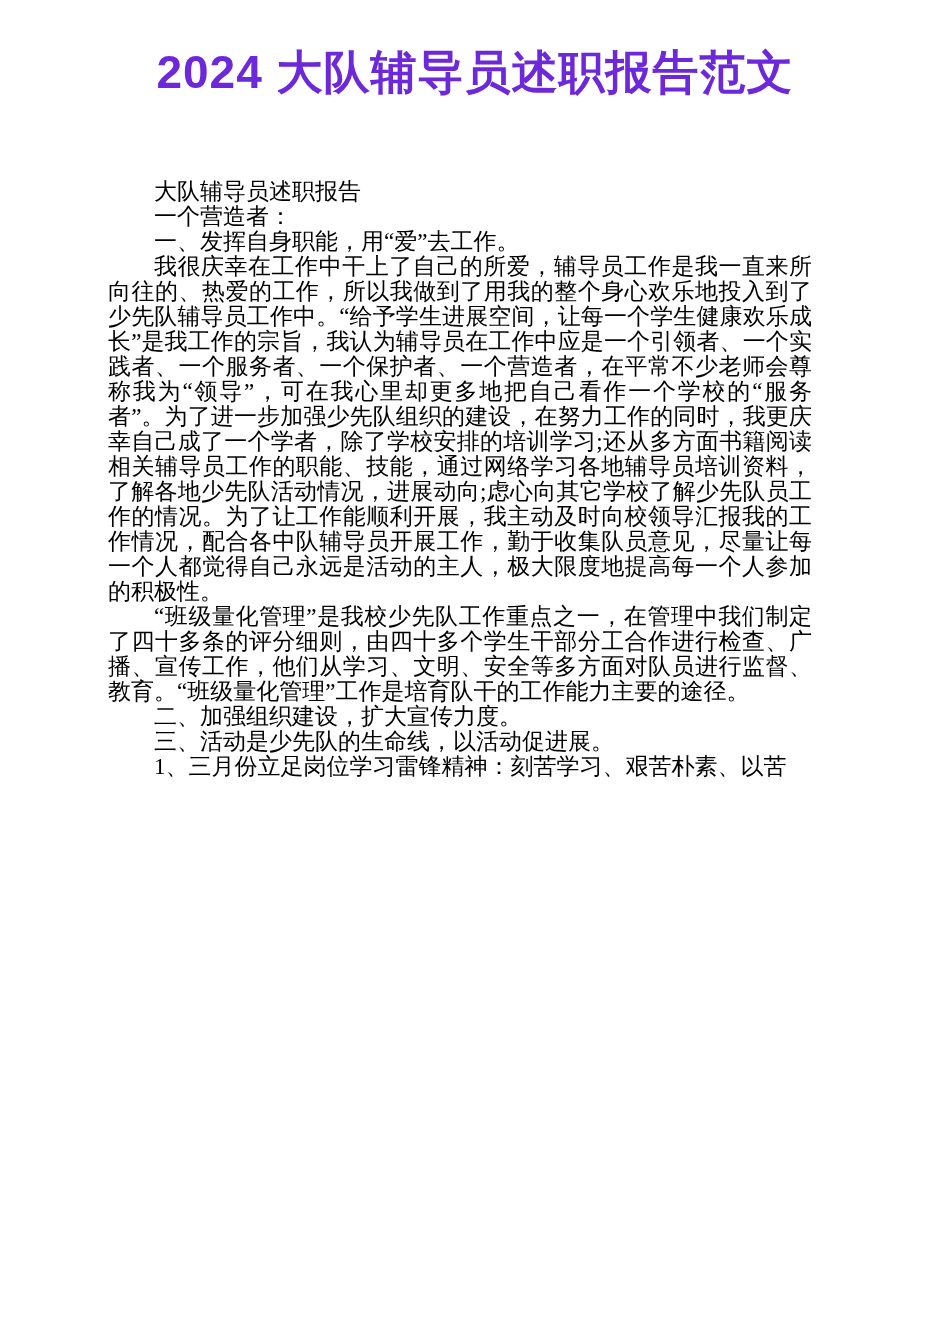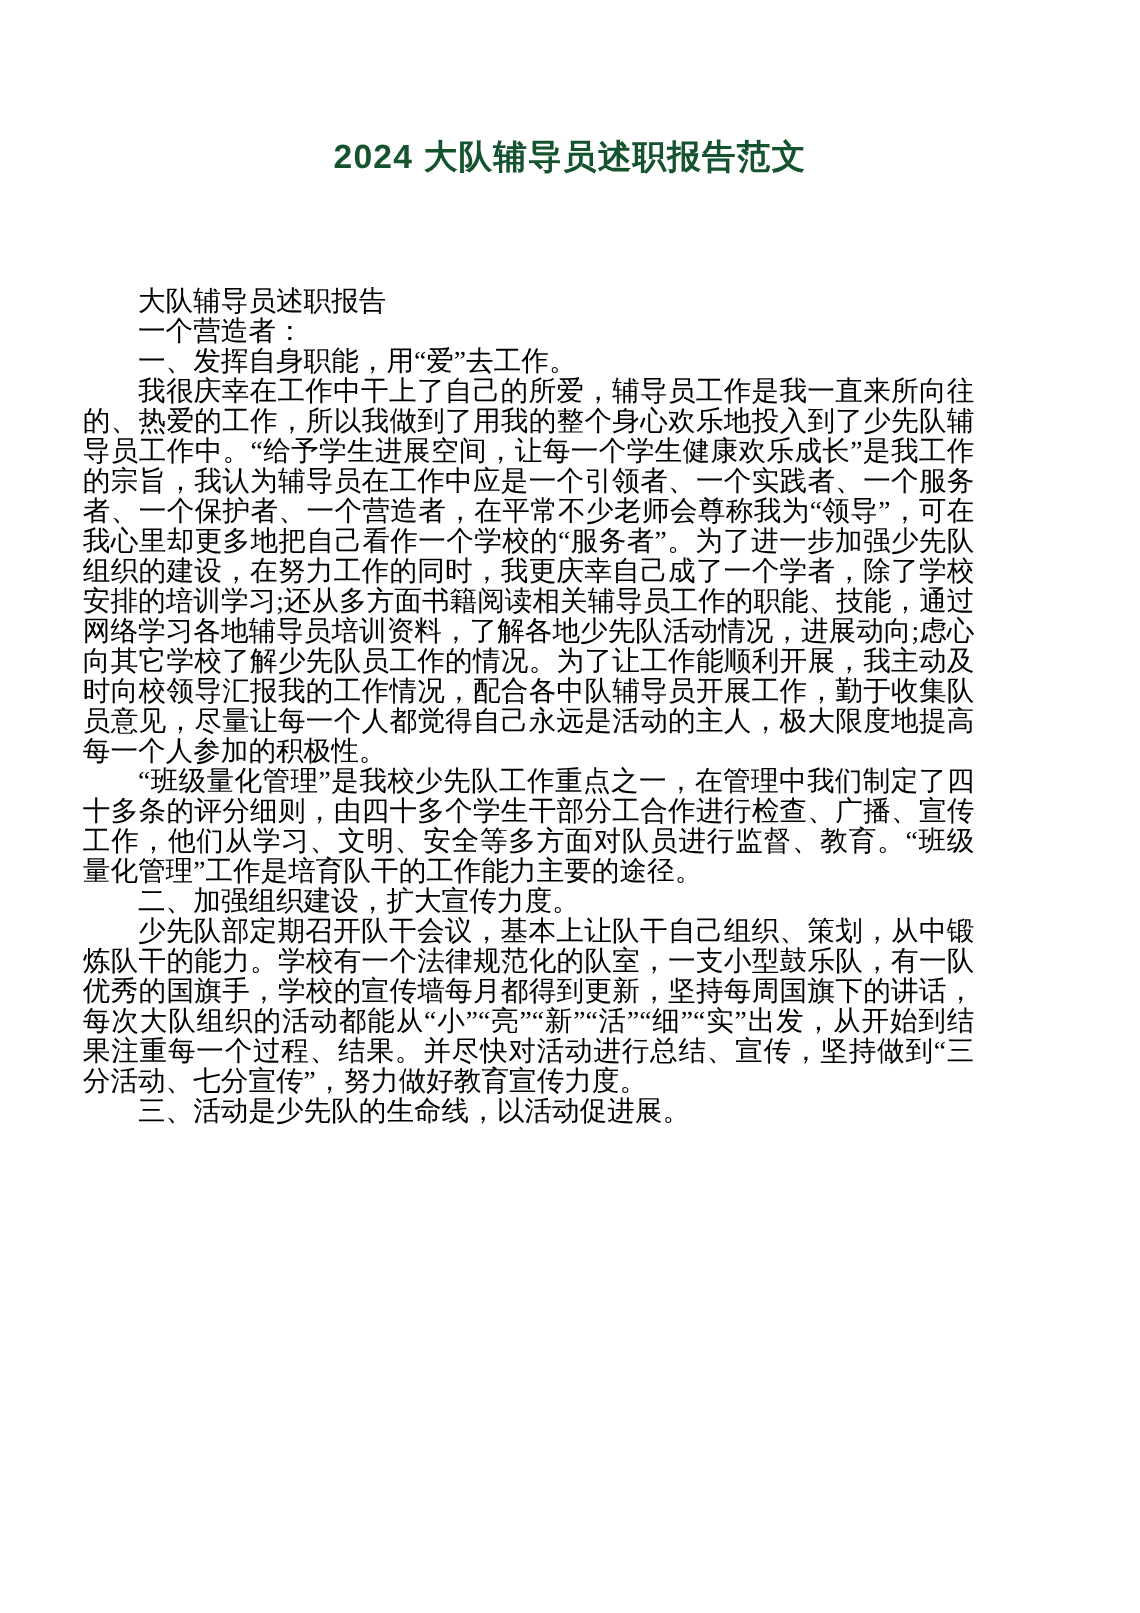--- a/index.html
+++ b/index.html
@@ -11,32 +11,32 @@
     position: relative;
     width: 950px;
     height: 1344px;
     margin: 0 auto;
     background: #ffffff;
     overflow: hidden;
     color: #000000;
   }
   .doc-title {
     margin: 0;
-    padding-top: 108px;
+    padding-top: 49px;
     text-align: center;
     font-family: "Liberation Sans", "DejaVu Sans", sans-serif;
     font-weight: bold;
-    font-size: 28px;
+    font-size: 46px;
     line-height: 46px;
-    color: #14532d;
+    color: #6d28d9;
     letter-spacing: 1px;
   }
   .doc-body {
     margin-top: 84px;
-    padding-left: 69px;
+    padding-left: 108px;
     padding-right: 138px;
     font-family: "Liberation Serif", "DejaVu Serif", serif;
     font-size: 23px;
     line-height: 25px;
     text-align: justify;
     color: #000000;
   }
   .doc-body p {
     margin: 0;
     padding: 0;
@@ -49,16 +49,16 @@
 <div class="page">
   <h1 class="doc-title">2024 大队辅导员述职报告范文</h1>
 
   <div class="doc-body">
     <p>大队辅导员述职报告</p>
     <p>一个营造者：</p>
     <p>一、发挥自身职能，用“爱”去工作。</p>
     <p>我很庆幸在工作中干上了自己的所爱，辅导员工作是我一直来所向往的、热爱的工作，所以我做到了用我的整个身心欢乐地投入到了少先队辅导员工作中。“给予学生进展空间，让每一个学生健康欢乐成长”是我工作的宗旨，我认为辅导员在工作中应是一个引领者、一个实践者、一个服务者、一个保护者、一个营造者，在平常不少老师会尊称我为“领导”，可在我心里却更多地把自己看作一个学校的“服务者”。为了进一步加强少先队组织的建设，在努力工作的同时，我更庆幸自己成了一个学者，除了学校安排的培训学习;还从多方面书籍阅读相关辅导员工作的职能、技能，通过网络学习各地辅导员培训资料，了解各地少先队活动情况，进展动向;虑心向其它学校了解少先队员工作的情况。为了让工作能顺利开展，我主动及时向校领导汇报我的工作情况，配合各中队辅导员开展工作，勤于收集队员意见，尽量让每一个人都觉得自己永远是活动的主人，极大限度地提高每一个人参加的积极性。</p>
     <p>“班级量化管理”是我校少先队工作重点之一，在管理中我们制定了四十多条的评分细则，由四十多个学生干部分工合作进行检查、广播、宣传工作，他们从学习、文明、安全等多方面对队员进行监督、教育。“班级量化管理”工作是培育队干的工作能力主要的途径。</p>
     <p>二、加强组织建设，扩大宣传力度。</p>
-    <p>少先队部定期召开队干会议，基本上让队干自己组织、策划，从中锻炼队干的能力。学校有一个法律规范化的队室，一支小型鼓乐队，有一队优秀的国旗手，学校的宣传墙每月都得到更新，坚持每周国旗下的讲话，每次大队组织的活动都能从“小”“亮”“新”“活”“细”“实”出发，从开始到结果注重每一个过程、结果。并尽快对活动进行总结、宣传，坚持做到“三分活动、七分宣传”，努力做好教育宣传力度。</p>
     <p>三、活动是少先队的生命线，以活动促进展。</p>
+    <p>1、三月份立足岗位学习雷锋精神：刻苦学习、艰苦朴素、以苦</p>
   </div>
 </div>
 
 </body></html>

